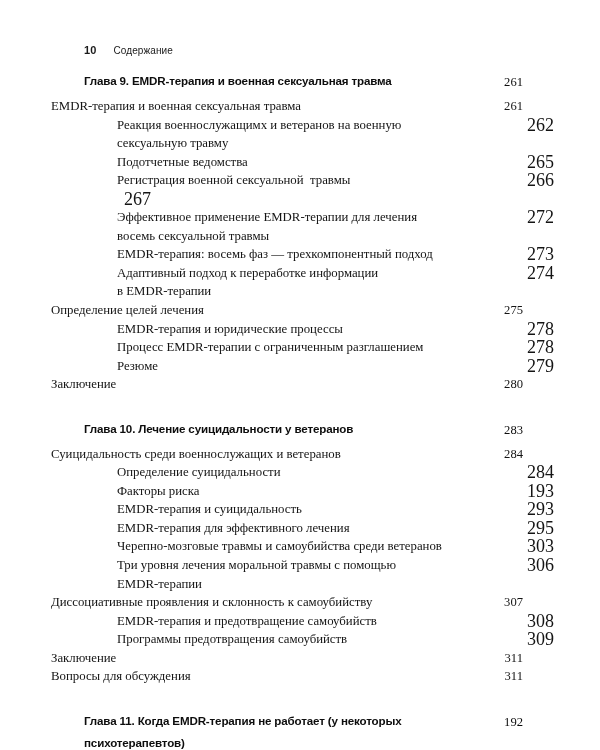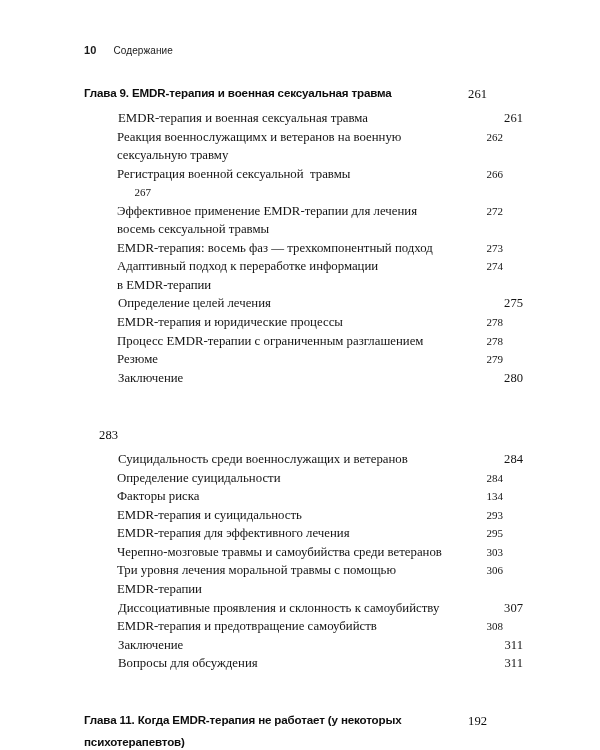--- a/index.html
+++ b/index.html
@@ -70,58 +70,58 @@
 
   .row .pg {
     flex: 0 0 auto;
     width: 34px;
     text-align: right;
     white-space: nowrap;
   }
 
   
   .row.chapter {
-    margin-top: 16px;
+    margin-top: 4px;
     margin-bottom: 0;
     padding-left: 84px;
-    padding-right: 113px;
+    padding-right: 77px;
     font-family: "Liberation Sans", "DejaVu Sans", sans-serif;
     font-weight: 700;
     font-size: 11.6px;
     line-height: 22px;
     letter-spacing: -0.15px;
     color: #0d0d0d;
   }
   .row.chapter .txt { max-width: 420px; }
   .row.chapter .pg {
     font-family: "Liberation Serif", "DejaVu Serif", serif;
     font-weight: 400;
     font-size: 12.6px;
     letter-spacing: 0;
     padding-top: 1px;
   }
   .row.chapter.wide .txt { max-width: 404px; }
 
   
   .row.lvl1 {
-    padding-left: 118px;
+    padding-left: 51px;
     padding-right: 77px;
     font-size: 12.8px;
     line-height: 18.55px;
   }
   .row.lvl1 .pg { font-size: 12.6px; }
 
   
   .row.lvl2 {
     padding-left: 117px;
-    padding-right: 97px;
+    padding-right: 46px;
     font-size: 12.8px;
     line-height: 18.55px;
   }
-  .row.lvl2 .pg { font-size: 11px; }
+  .row.lvl2 .pg { font-size: 18px; }
 
   
   .gap-before-chapter { height: 20px; }
   .gap-after-chapter  { height: 4px; }
 
   .txt { white-space: pre-wrap; }
 </style>
 </head>
 <body>
 
@@ -141,20 +141,24 @@
       <div class="row lvl1">
         <span class="txt">EMDR-терапия и военная сексуальная травма</span>
         <span class="pg">261</span>
       </div>
       <div class="row lvl2">
         <span class="txt">Реакция военнослужащимх и ветеранов на военную
 сексуальную травму</span>
         <span class="pg">262</span>
       </div>
       <div class="row lvl2">
+        <span class="txt">Подотчетные ведомства</span>
+        <span class="pg">265</span>
+      </div>
+      <div class="row lvl2">
         <span class="txt">Регистрация военной сексуальной  травмы</span>
         <span class="pg">266</span>
       </div>
       <div class="row lvl2">
         <span class="pg">267</span>
       </div>
       <div class="row lvl2">
         <span class="txt">Эффективное применение EMDR-терапии для лечения
 восемь сексуальной травмы</span>
         <span class="pg">272</span>
@@ -183,34 +187,35 @@
       <div class="row lvl2">
         <span class="txt">Резюме</span>
         <span class="pg">279</span>
       </div>
       <div class="row lvl1">
         <span class="txt">Заключение</span>
         <span class="pg">280</span>
       </div>
       <div class="gap-before-chapter"></div>
       <div class="row chapter">
+        <span class="txt">Глава 10. Лечение суицидальности у ветеранов</span>
         <span class="pg">283</span>
       </div>
       <div class="gap-after-chapter"></div>
       <div class="row lvl1">
         <span class="txt">Суицидальность среди военнослужащих и ветеранов</span>
         <span class="pg">284</span>
       </div>
       <div class="row lvl2">
         <span class="txt">Определение суицидальности</span>
         <span class="pg">284</span>
       </div>
       <div class="row lvl2">
         <span class="txt">Факторы риска</span>
-        <span class="pg">134</span>
+        <span class="pg">193</span>
       </div>
       <div class="row lvl2">
         <span class="txt">EMDR-терапия и суицидальность</span>
         <span class="pg">293</span>
       </div>
       <div class="row lvl2">
         <span class="txt">EMDR-терапия для эффективного лечения</span>
         <span class="pg">295</span>
       </div>
       <div class="row lvl2">
@@ -222,20 +227,24 @@
 EMDR-терапии</span>
         <span class="pg">306</span>
       </div>
       <div class="row lvl1">
         <span class="txt">Диссоциативные проявления и склонность к самоубийству</span>
         <span class="pg">307</span>
       </div>
       <div class="row lvl2">
         <span class="txt">EMDR-терапия и предотвращение самоубийств</span>
         <span class="pg">308</span>
+      </div>
+      <div class="row lvl2">
+        <span class="txt">Программы предотвращения самоубийств</span>
+        <span class="pg">309</span>
       </div>
       <div class="row lvl1">
         <span class="txt">Заключение</span>
         <span class="pg">311</span>
       </div>
       <div class="row lvl1">
         <span class="txt">Вопросы для обсуждения</span>
         <span class="pg">311</span>
       </div>
       <div class="gap-before-chapter"></div>

